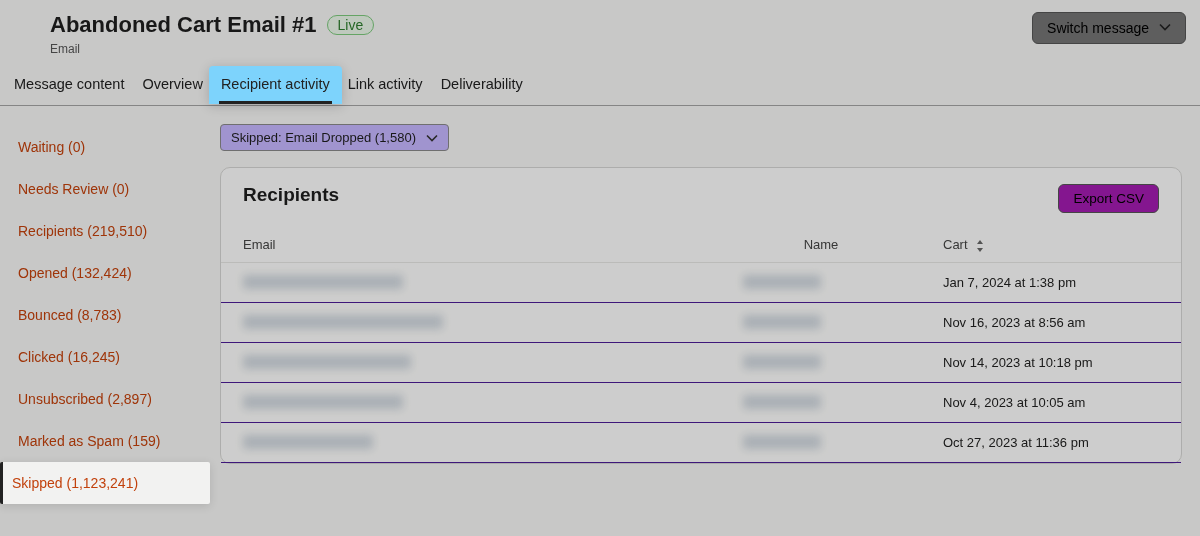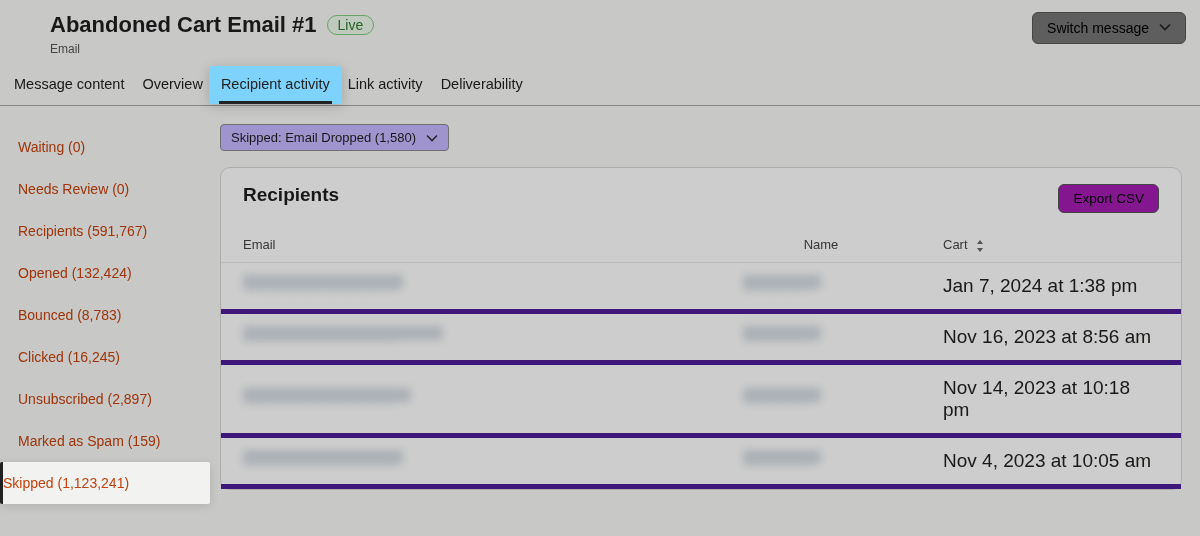--- a/index.html
+++ b/index.html
@@ -116,21 +116,21 @@
     font-size: 14px;
     color: #c2410c;
     cursor: pointer;
   }
   .side-item.highlight {
     background: #f2f2f1;
     position: relative;
     z-index: 60;
     border-radius: 2px;
     border-left: 3px solid #222;
-    padding-left: 0;
+    padding-left: 9px;
     box-shadow: 0 2px 10px rgba(0,0,0,0.12);
   }
   .content {
     flex: 1;
     padding: 18px 18px 0 10px;
   }
   .filter-pill {
     display: inline-flex;
     align-items: center;
     gap: 10px;
@@ -178,23 +178,23 @@
     font-size: 13px;
     color: #444;
     padding: 10px 22px;
     border-bottom: 1px solid #e4e4e2;
   }
   th.time { width: 260px; }
   th.name { width: 200px; text-align: center; }
   .sort-icon { display:inline-block; width:10px; height:12px; margin-left:4px; vertical-align:middle; }
   td {
     padding: 12px 22px;
-    font-size: 19px;
+    font-size: 13px;
     color: #222;
-    border-bottom: 5px solid #4c1d95;
+    border-bottom: 1px solid #4c1d95;
     vertical-align: middle;
   }
   .blur-email, .blur-name {
     filter: blur(4px);
     background: #cfd6dd;
     color: #cfd6dd;
     border-radius: 2px;
     display: inline-block;
     height: 14px;
   }
@@ -232,21 +232,21 @@
   <div class="tab">Overview</div>
   <div class="tab active-highlight">Recipient activity</div>
   <div class="tab">Link activity</div>
   <div class="tab">Deliverability</div>
 </div>
 
 <div class="main">
   <div class="sidebar">
     <div class="side-item">Waiting (0)</div>
     <div class="side-item">Needs Review (0)</div>
-    <div class="side-item">Recipients (591,767)</div>
+    <div class="side-item">Recipients (219,510)</div>
     <div class="side-item">Opened (132,424)</div>
     <div class="side-item">Bounced (8,783)</div>
     <div class="side-item">Clicked (16,245)</div>
     <div class="side-item">Unsubscribed (2,897)</div>
     <div class="side-item">Marked as Spam (159)</div>
     <div class="side-item highlight">Skipped (1,123,241)</div>
   </div>
 
   <div class="content">
     <div class="filter-pill">
@@ -292,19 +292,24 @@
             <tr>
               <td><span class="blur-email">xxxxxxxxxxxxxxxx</span></td>
               <td><span class="blur-name">xxxxxxx</span></td>
               <td>Nov 14, 2023 at 10:18 pm</td>
             </tr>
             <tr>
               <td><span class="blur-email">xxxxxxxxxxxxxxxx</span></td>
               <td><span class="blur-name">xxxxxxx</span></td>
               <td>Nov 4, 2023 at 10:05 am</td>
             </tr>
+            <tr>
+              <td><span class="blur-email">xxxxxxxxxxxxxxxx</span></td>
+              <td><span class="blur-name">xxxxxxx</span></td>
+              <td>Oct 27, 2023 at 11:36 pm</td>
+            </tr>
           </tbody>
       </table>
     </div>
   </div>
 </div>
 
 <div class="dim-overlay"></div>
 
 </body></html>

